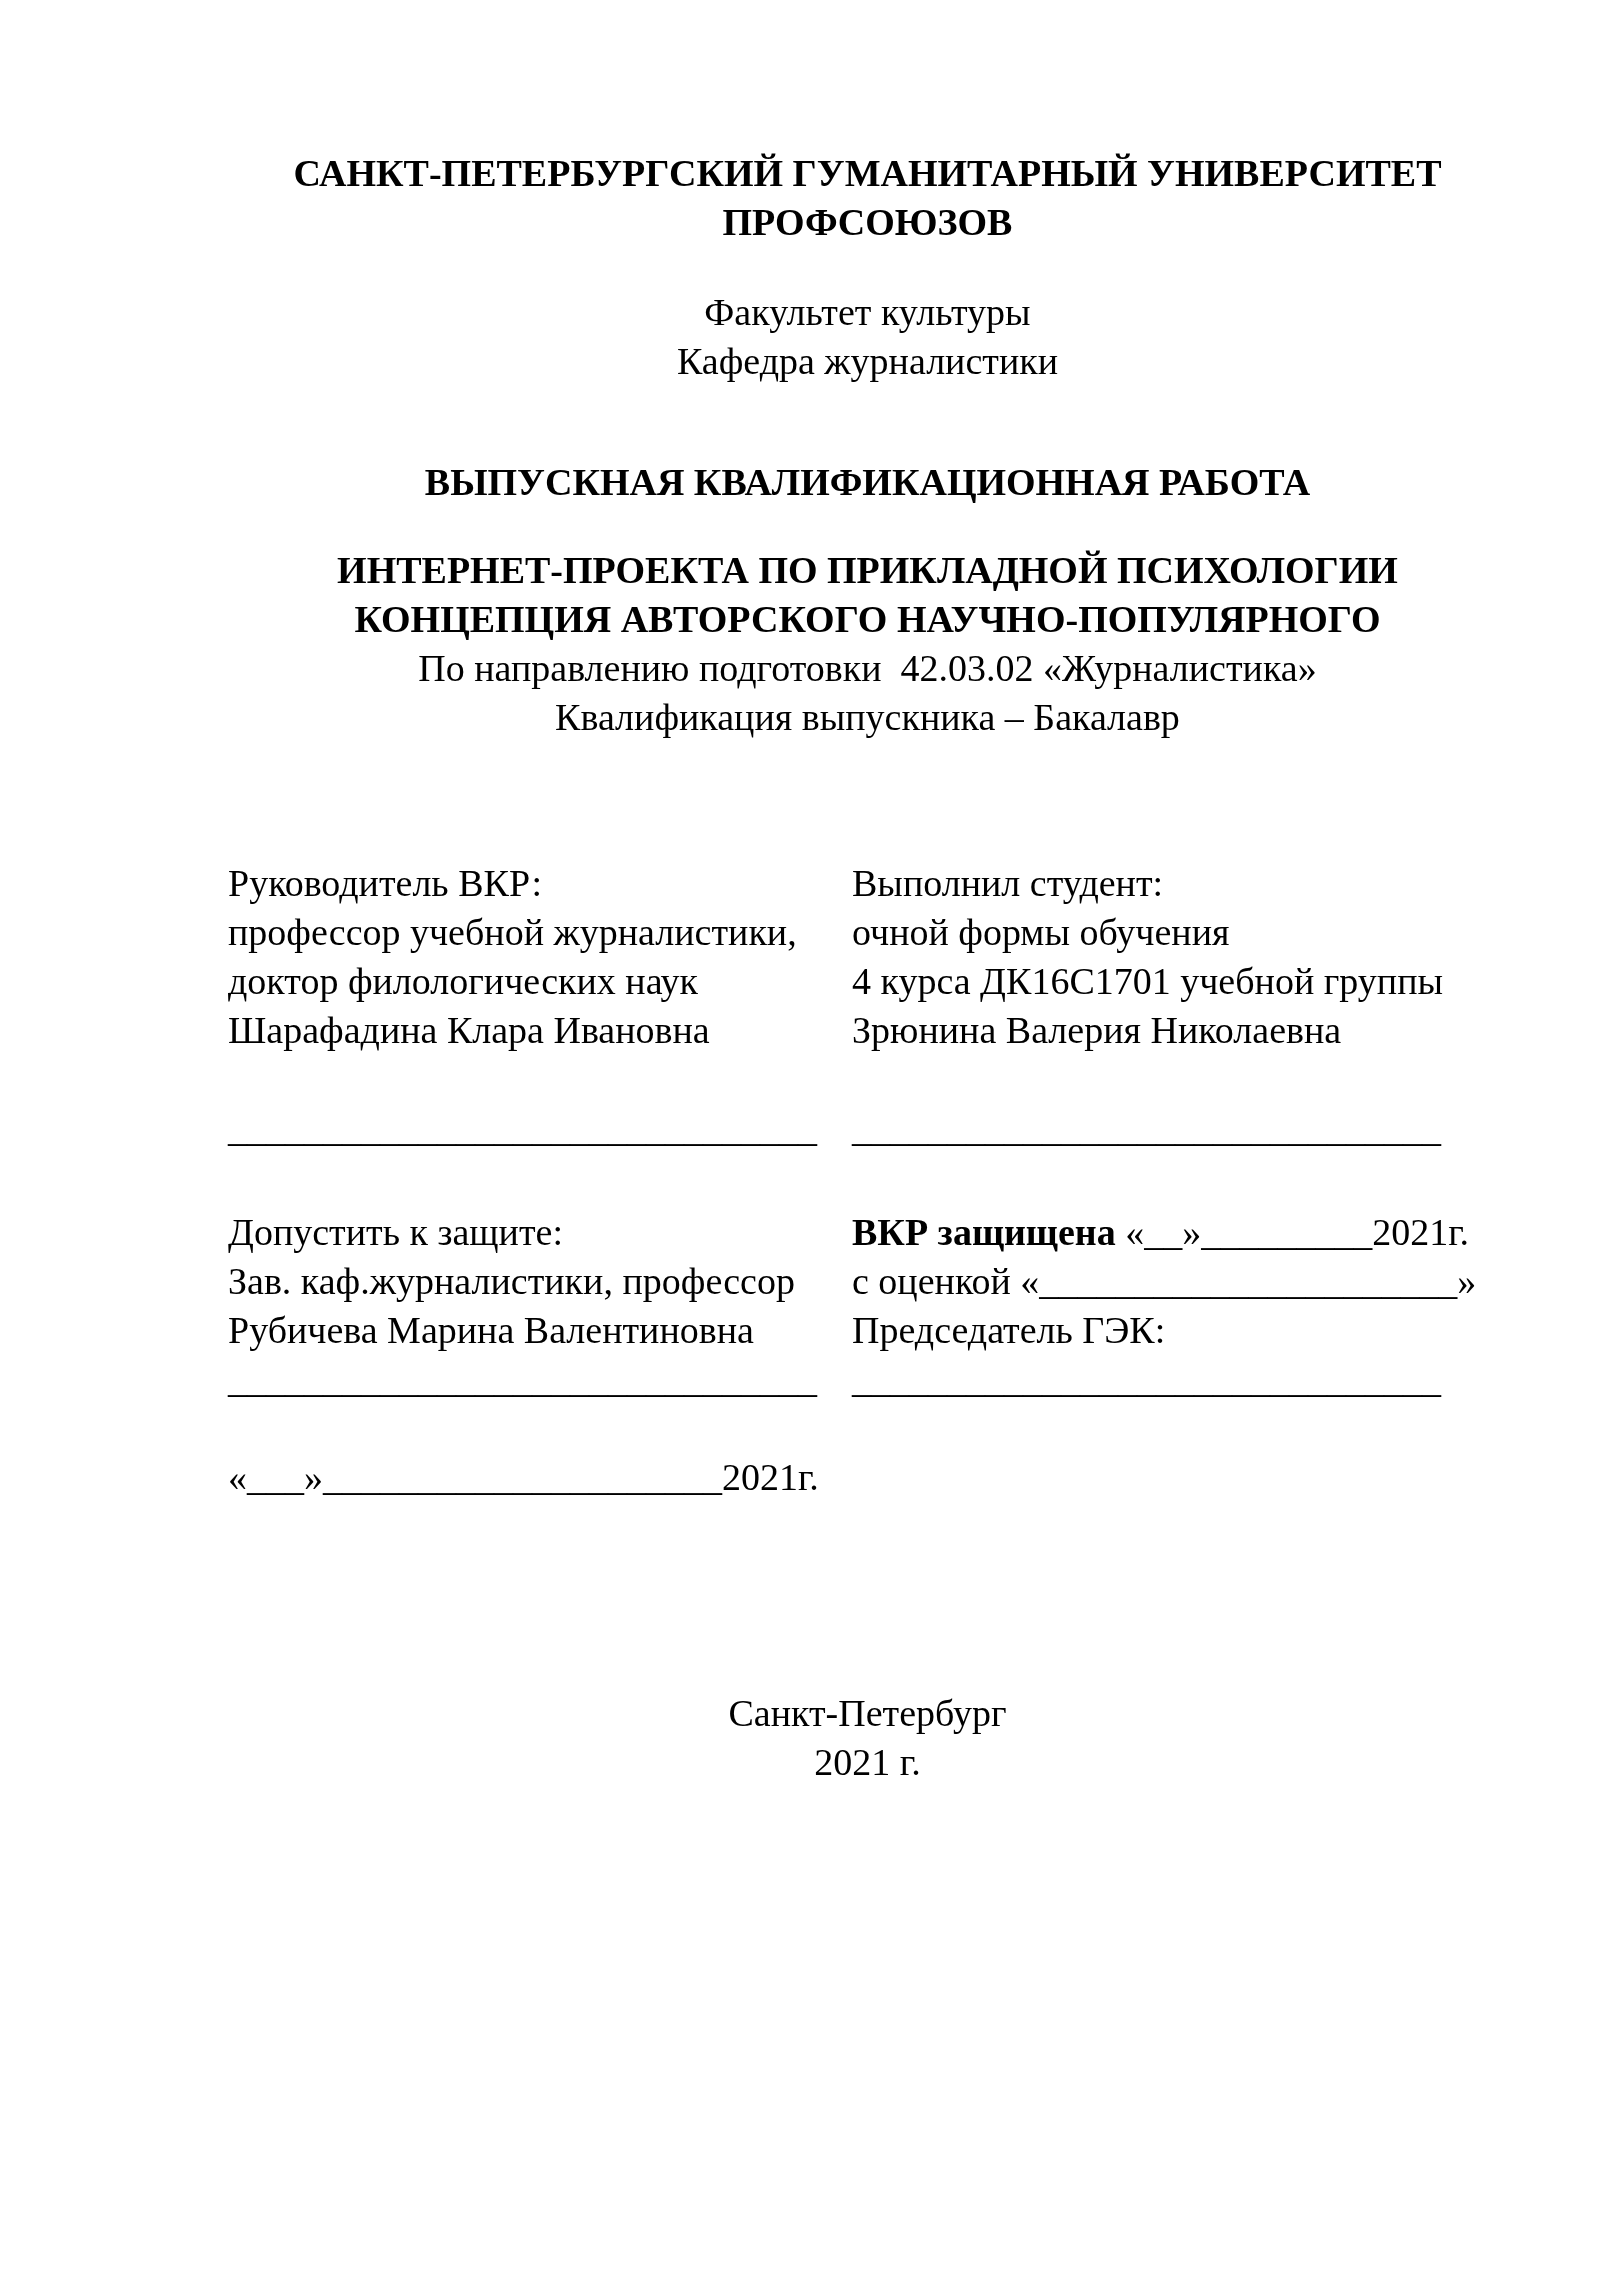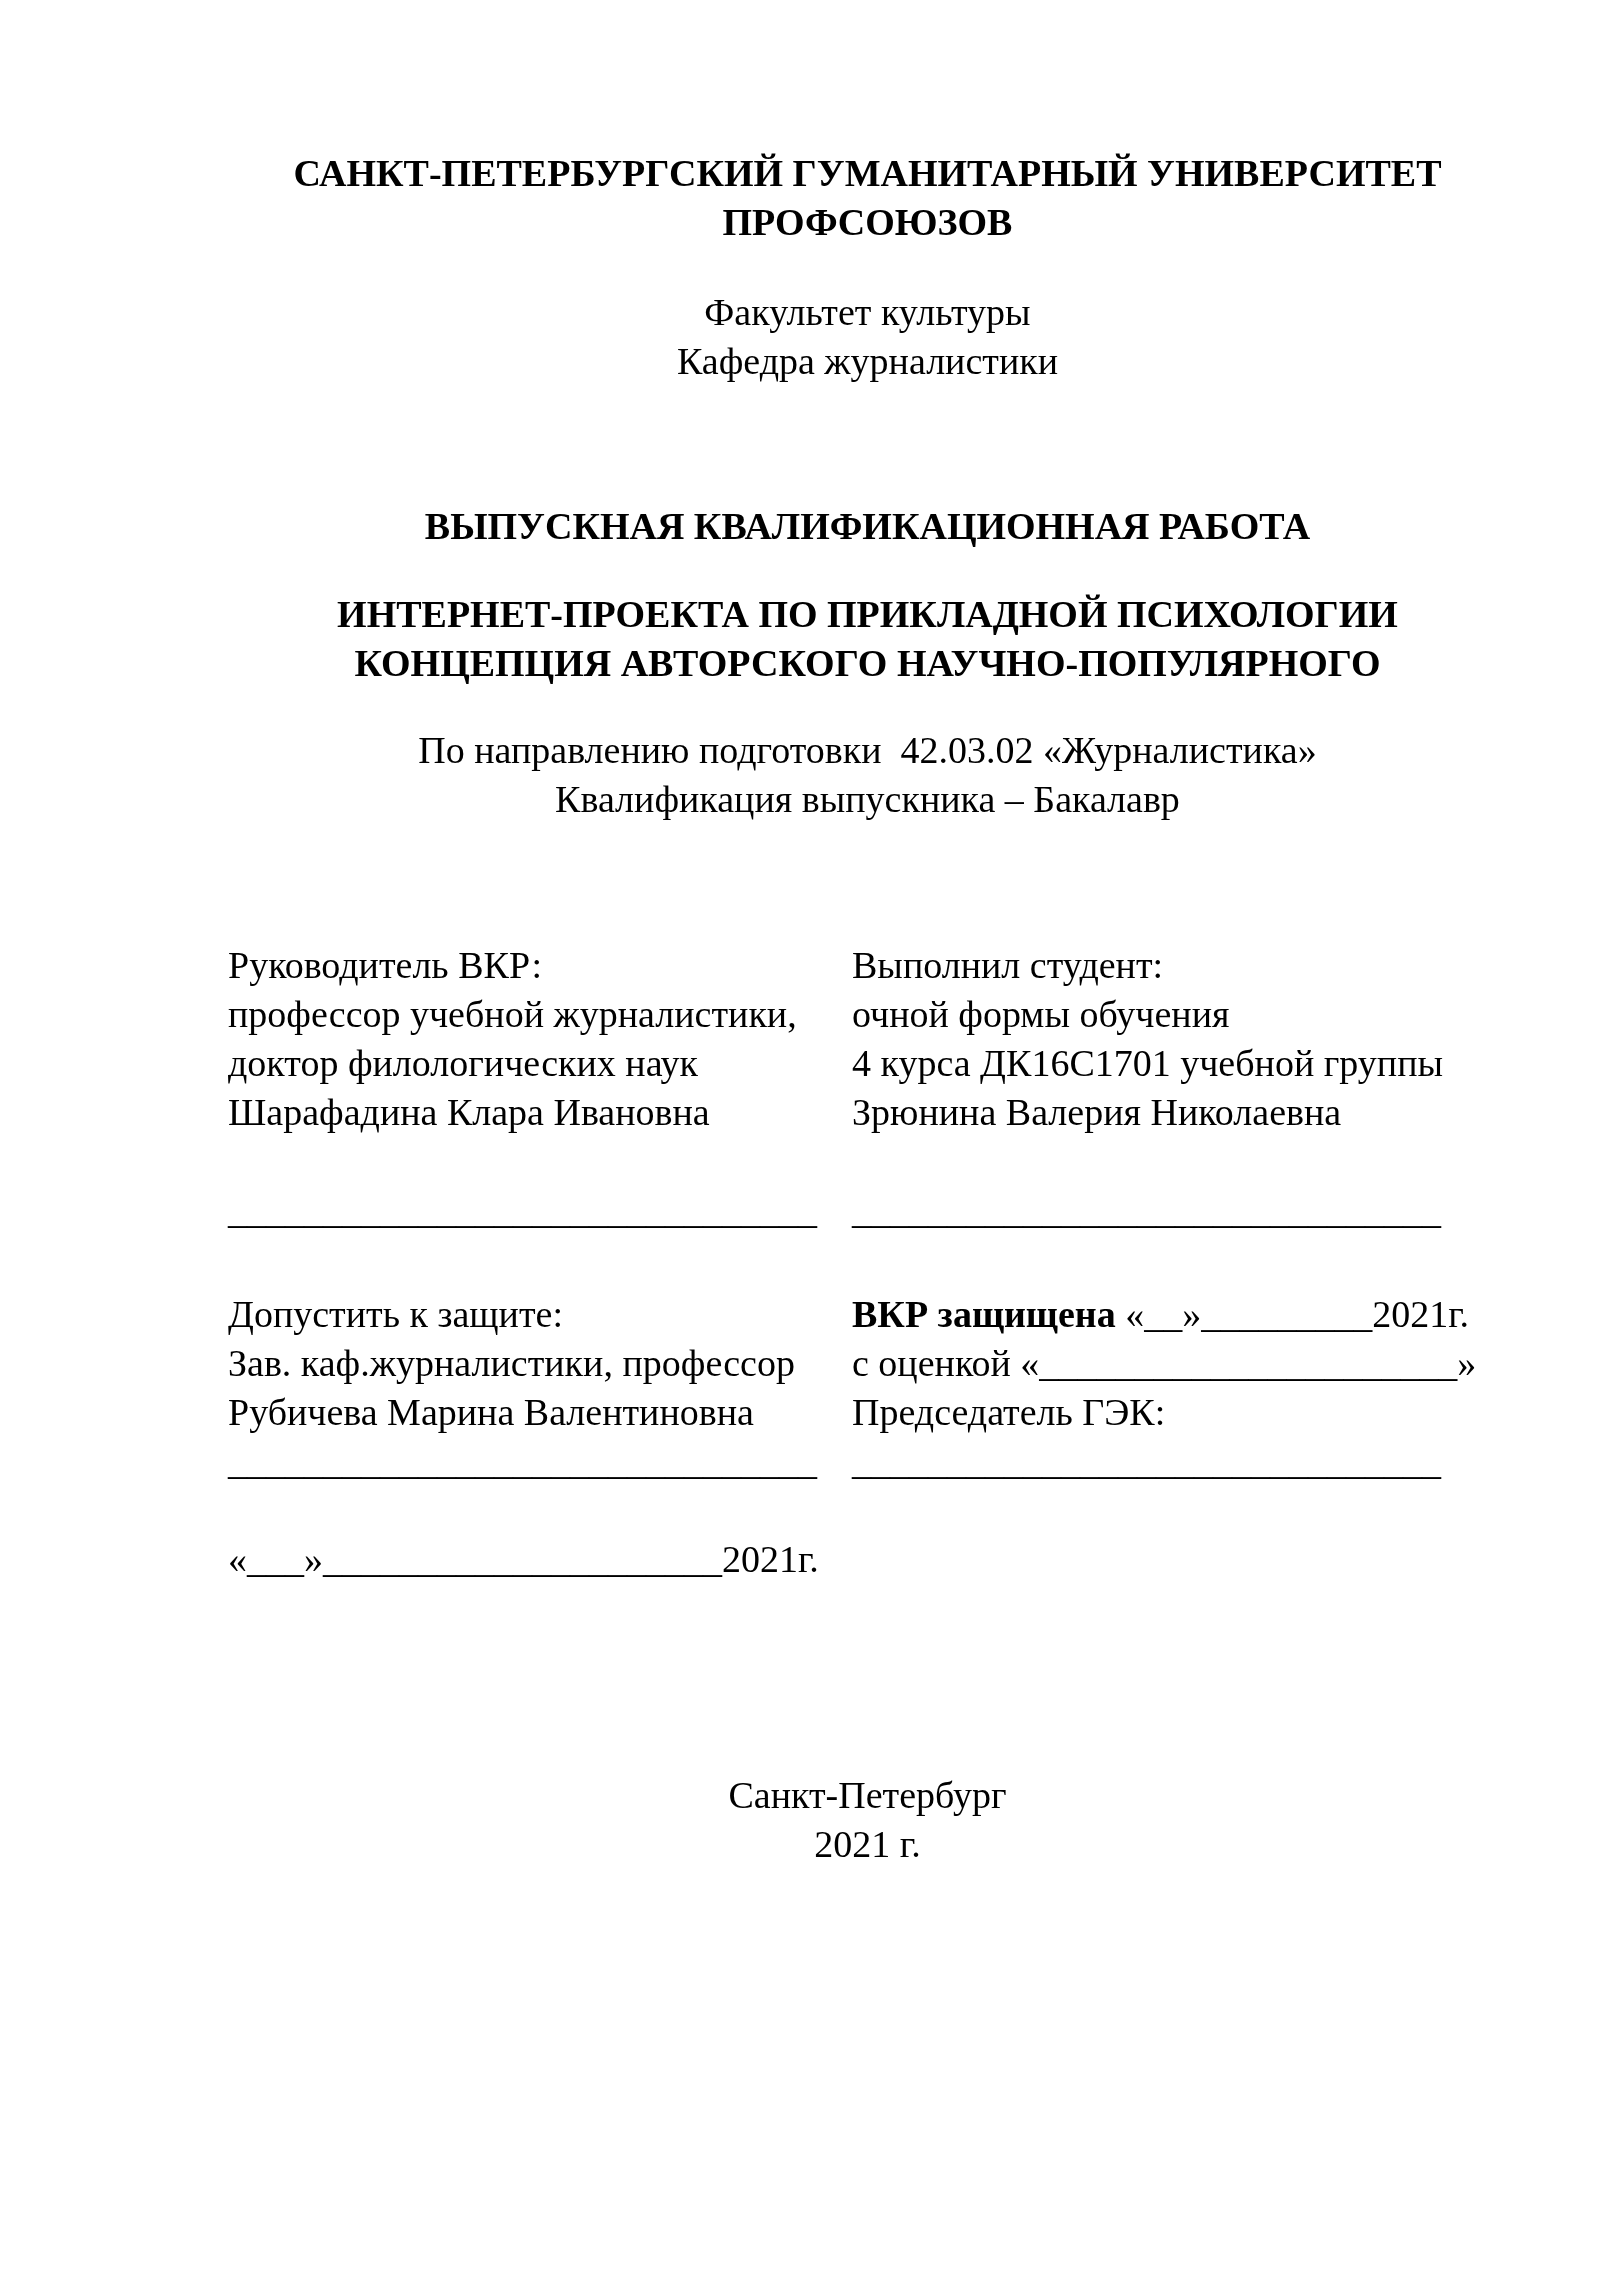--- a/index.html
+++ b/index.html
@@ -23,23 +23,23 @@
   .center-block {
     text-align: center;
   }
   .bold {
     font-weight: bold;
   }
   .hdr {
     font-size: 38px;
   }
   .faculty-block   { margin-top: 41px; }
-  .worktype-block  { margin-top: 116px; }
+  .worktype-block  { margin-top: 72px; }
   .subject-block   { margin-top: 39px; }
-  .program-block   { margin-top: 38px; }
+  .program-block   { }
   .program-line    { white-space: pre; }
   .columns         { margin-top: 117px; }
   .row {
     display: flex;
     align-items: flex-start;
     justify-content: space-between;
   }
   .col-left {
     flex: 0 0 624px;
     width: 624px;

